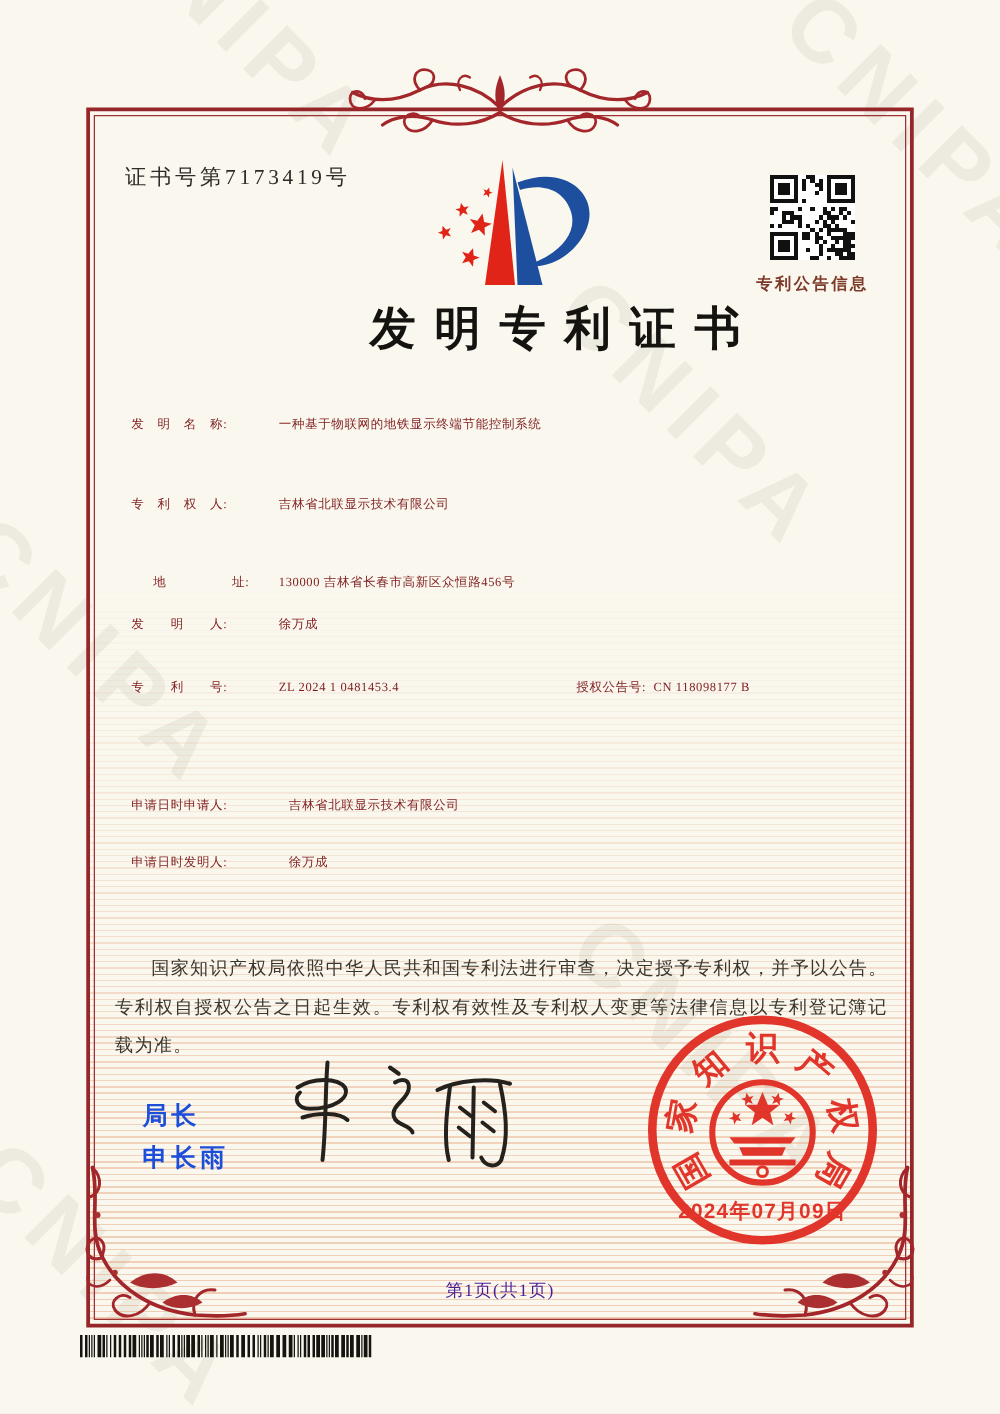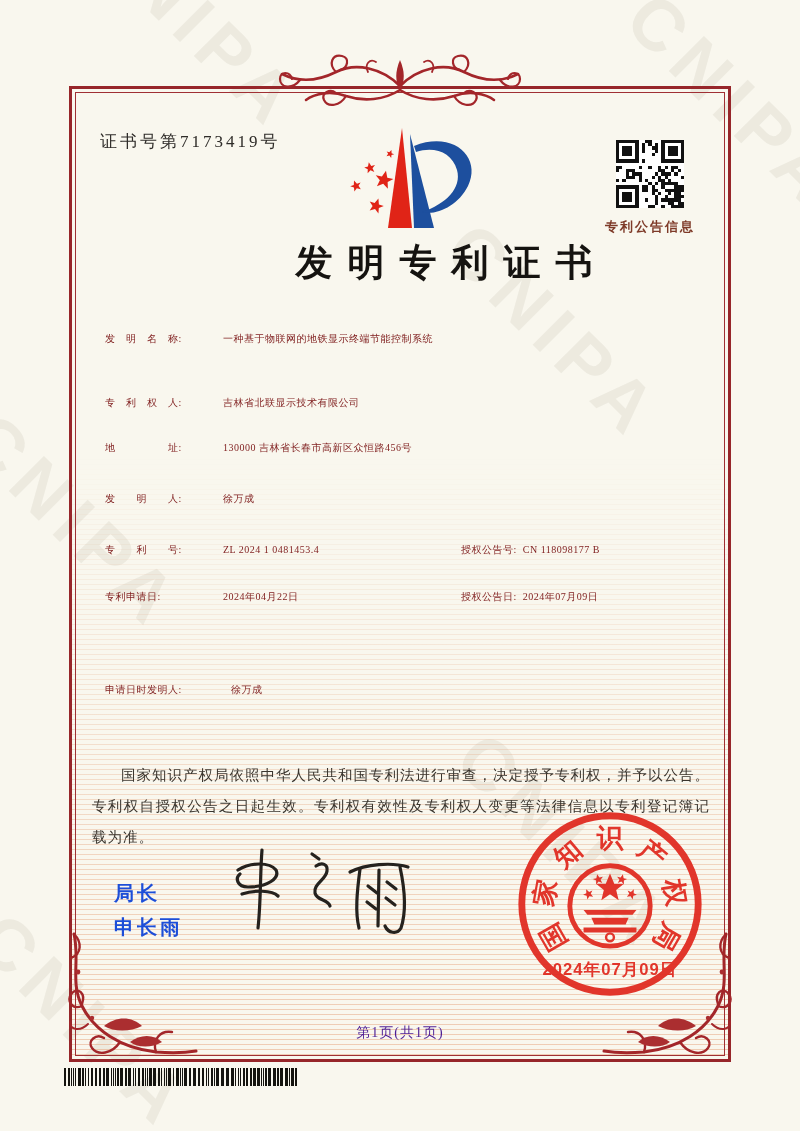--- a/index.html
+++ b/index.html
@@ -53,21 +53,21 @@
     text-align:center; font-size:37px; font-weight:bold; letter-spacing:15px;
     text-indent:15px; color:#151310;padding-left:44px;
   }
   .field{
     position:absolute; left:105px; z-index:3; font-size:10px; color:#7f1d1d;
     letter-spacing:0.5px; white-space:nowrap;
   }
   .field .lab{display:inline-block; min-width:112px;}
   .field .val{margin-left:6px;}
   .field .col-right{position:absolute; left:356px; white-space:nowrap;}
-  .f-name{top:332px;} .f-patentee{top:396px;} .f-address{top:441px;}
+  .f-name{top:332px;} .f-patentee{top:396px;} .f-address{top:459px;text-align:center;}
   .f-inventor{top:492px;} .f-patno{top:543px;} .f-dates{top:590px;}
   .f-app{top:637px;} .f-inv2{top:683px;}
   .f-app .lab,.f-inv2 .lab{min-width:120px;}
 
   .statement{
     position:absolute; left:92px; top:760px; width:618px; z-index:3;
     font-size:14.5px; line-height:31px; color:#3a352e;
     text-indent:2em; text-align:justify; letter-spacing:1px;
   }
   .director{
@@ -298,25 +298,22 @@
   </div>
   <div class="field f-inventor">
     <span class="lab">发　　明　　人:</span><span class="val">徐万成</span>
   </div>
   <div class="field f-patno">
     <span class="lab">专　　利　　号:</span><span class="val">ZL 2024 1 0481453.4</span>
     <span class="col-right">
       <span class="lab" style="min-width:0">授权公告号:</span><span class="val">CN 118098177 B</span>
     </span>
   </div>
-  <div class="field f-dates">
-    <span class="lab">专利申请日:</span><span class="val">2024年04月22日</span>
-    <span class="col-right">
-      <span class="lab" style="min-width:0">授权公告日:</span><span class="val">2024年07月09日</span>
-    </span>
+  <div class="field f-app">
+    <span class="lab">申请日时申请人:</span><span class="val">吉林省北联显示技术有限公司</span>
   </div>
   <div class="field f-inv2">
     <span class="lab">申请日时发明人:</span><span class="val">徐万成</span>
   </div>
 
   <div class="statement">国家知识产权局依照中华人民共和国专利法进行审查，决定授予专利权，并予以公告。专利权自授权公告之日起生效。专利权有效性及专利权人变更等法律信息以专利登记簿记载为准。</div>
 
   <div class="director">
     <div>局长</div>
     <div>申长雨</div>

